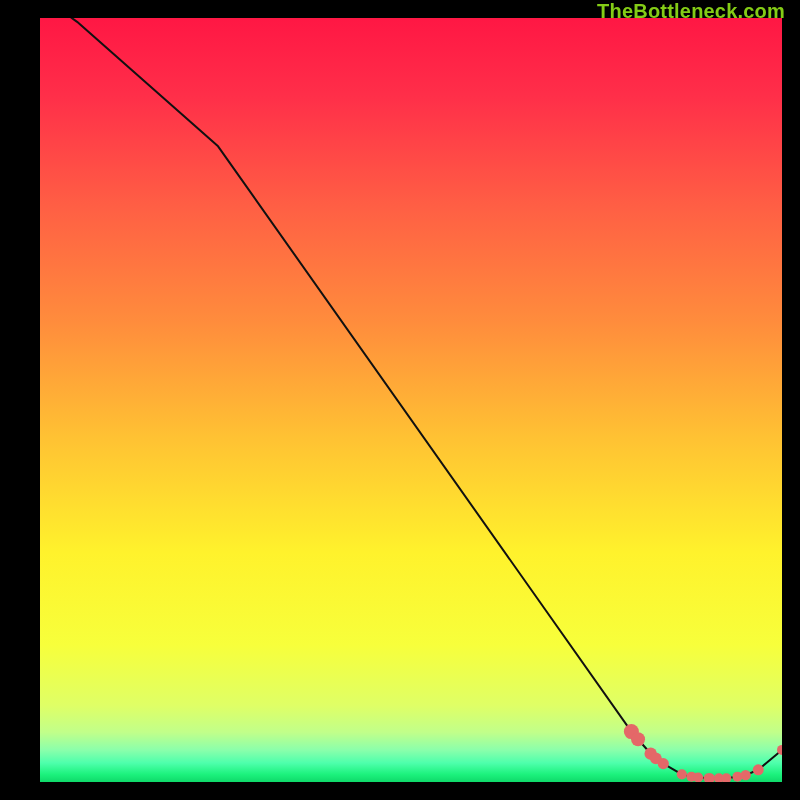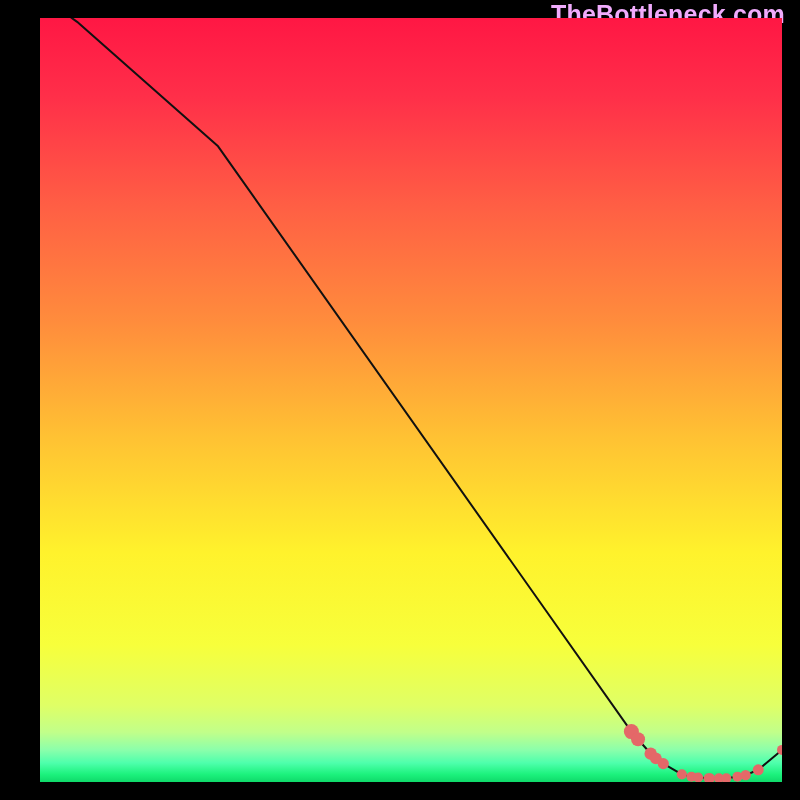--- a/index.html
+++ b/index.html
@@ -37,23 +37,23 @@
     top: 0;
     width: 742px;
     height: 764px;
     display: block;
   }
   .watermark {
     position: absolute;
     top: 0;
     right: 15px;
     font-family: Arial, Helvetica, sans-serif;
-    font-size: 25px;
+    font-size: 20px;
     font-weight: bold;
-    color: #f0abfc;
+    color: #84cc16;
     letter-spacing: 0.2px;
     user-select: none;
   }
 </style>
 </head>
 <body>
 
 <div class="stage">
   <div class="watermark">TheBottleneck.com</div>
 

